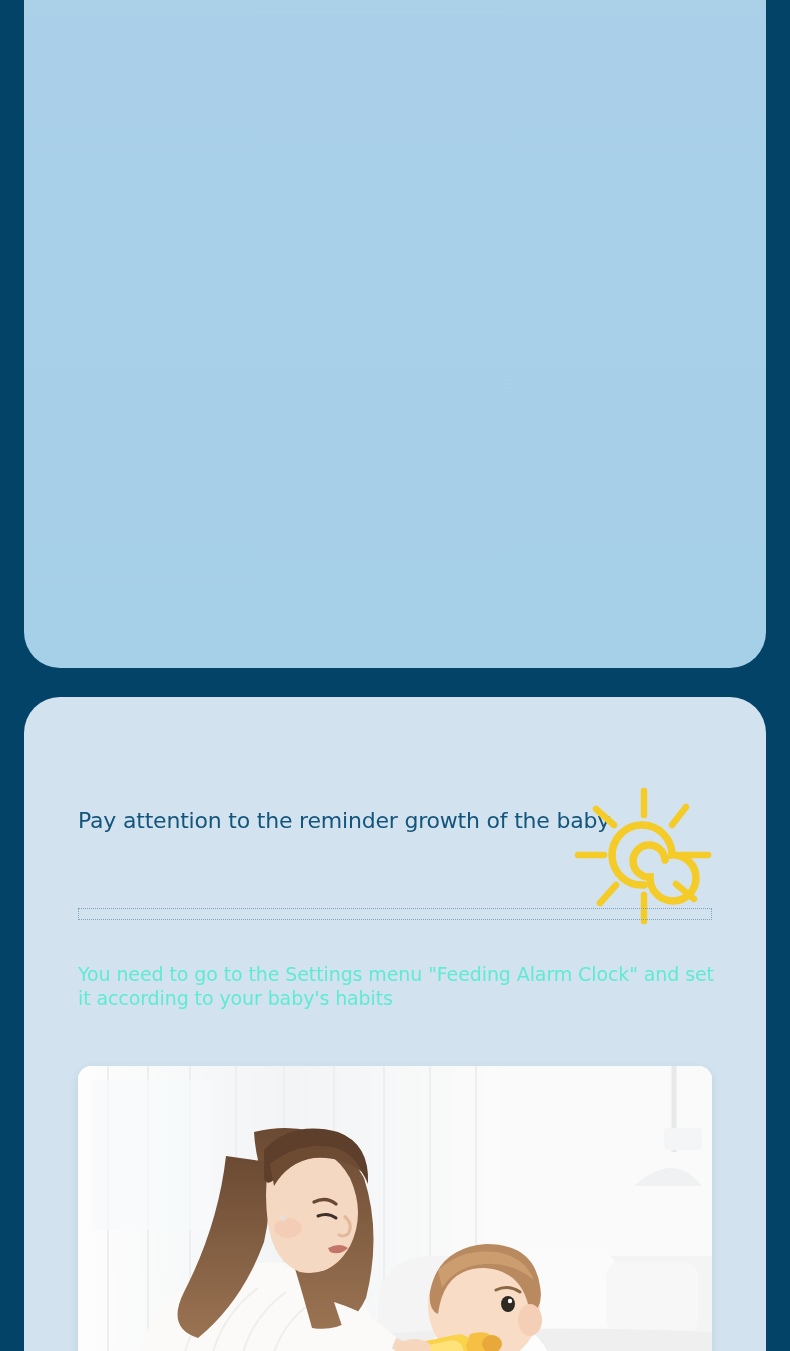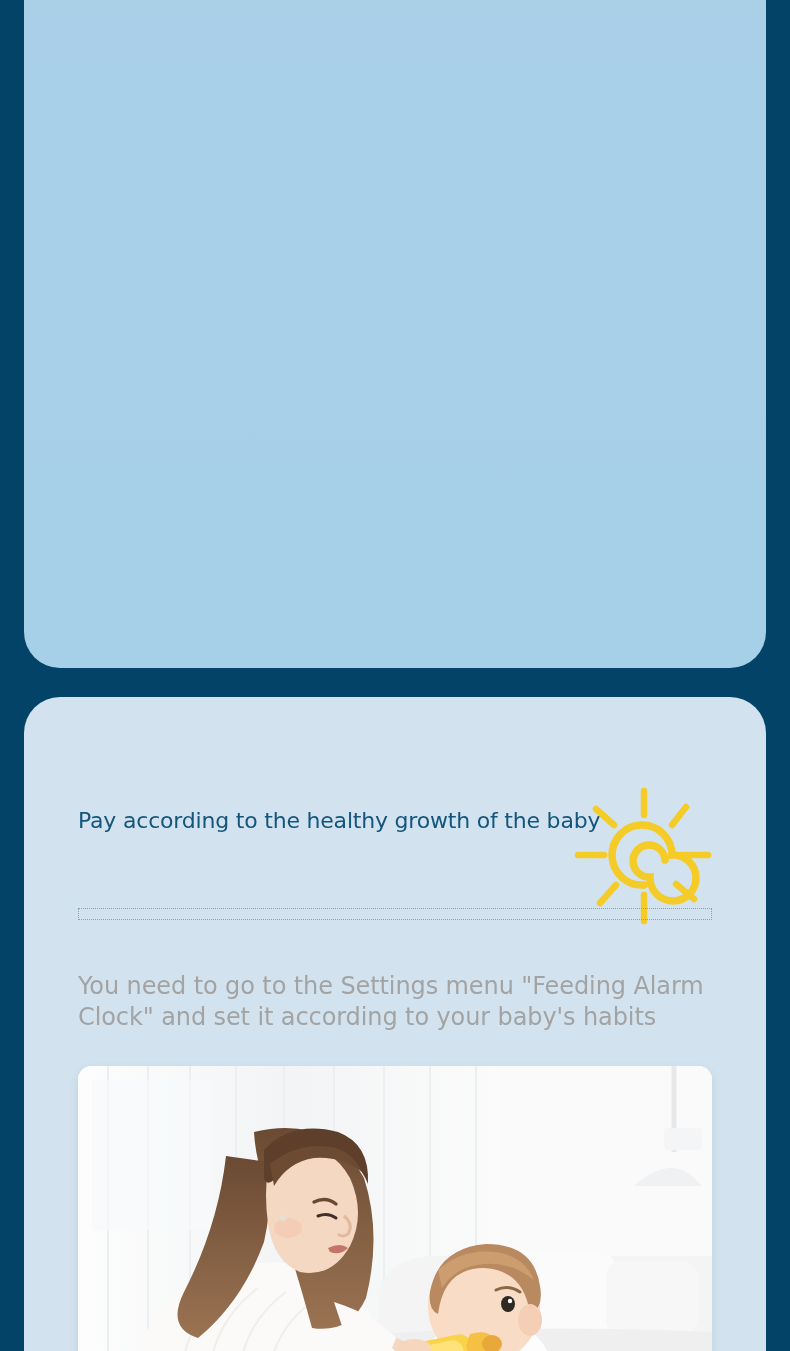--- a/index.html
+++ b/index.html
@@ -59,25 +59,24 @@
   .dotted-rule {
     position: absolute;
     left: 78px; top: 908px;
     width: 634px; height: 12px;
     border: 1px dotted #7ca4bd;
   }
   .feed-body {
     position: absolute;
     left: 78px; top: 962px;
     width: 645px;
-    font-size: 24px;
+    font-size: 19px;
     line-height: 1.28;
-    color: #a3a3a3;
+    color: #5eead4;
     letter-spacing: -0.1px;
-    margin-top: 9px;
   }
 
   
   .feed-photo {
     position: absolute;
     left: 78px; top: 1066px;
     width: 634px; height: 300px;
     border-radius: 14px;
     overflow: hidden;
     background: #f6f6f6;
@@ -96,21 +95,21 @@
   
   
 
   
   
 </div>
 
 <div class="panel" id="panel-feeding"></div>
 
 <div class="feed-head">
-  <div class="feed-sub">Pay according to the healthy growth of the baby</div>
+  <div class="feed-sub">Pay attention to the reminder growth of the baby</div>
 
   <svg class="sun-icon" viewBox="0 0 140 140">
     <g stroke="#f5cb28" stroke-width="6.5" stroke-linecap="round" fill="none">
       <path d="M70 6 V30"></path>
       <path d="M112 22 L98 40"></path>
       <path d="M134 70 L108 70"></path>
       <path d="M120 114 L102 99"></path>
       <path d="M70 136 V110"></path>
       <path d="M26 118 L42 100"></path>
       <path d="M4 70 L30 70"></path>

